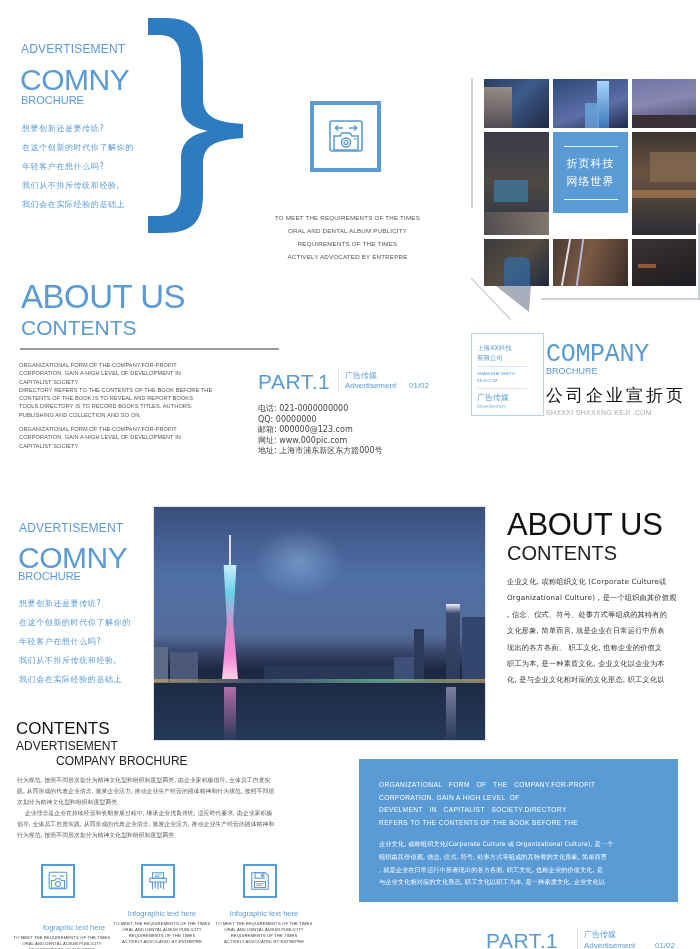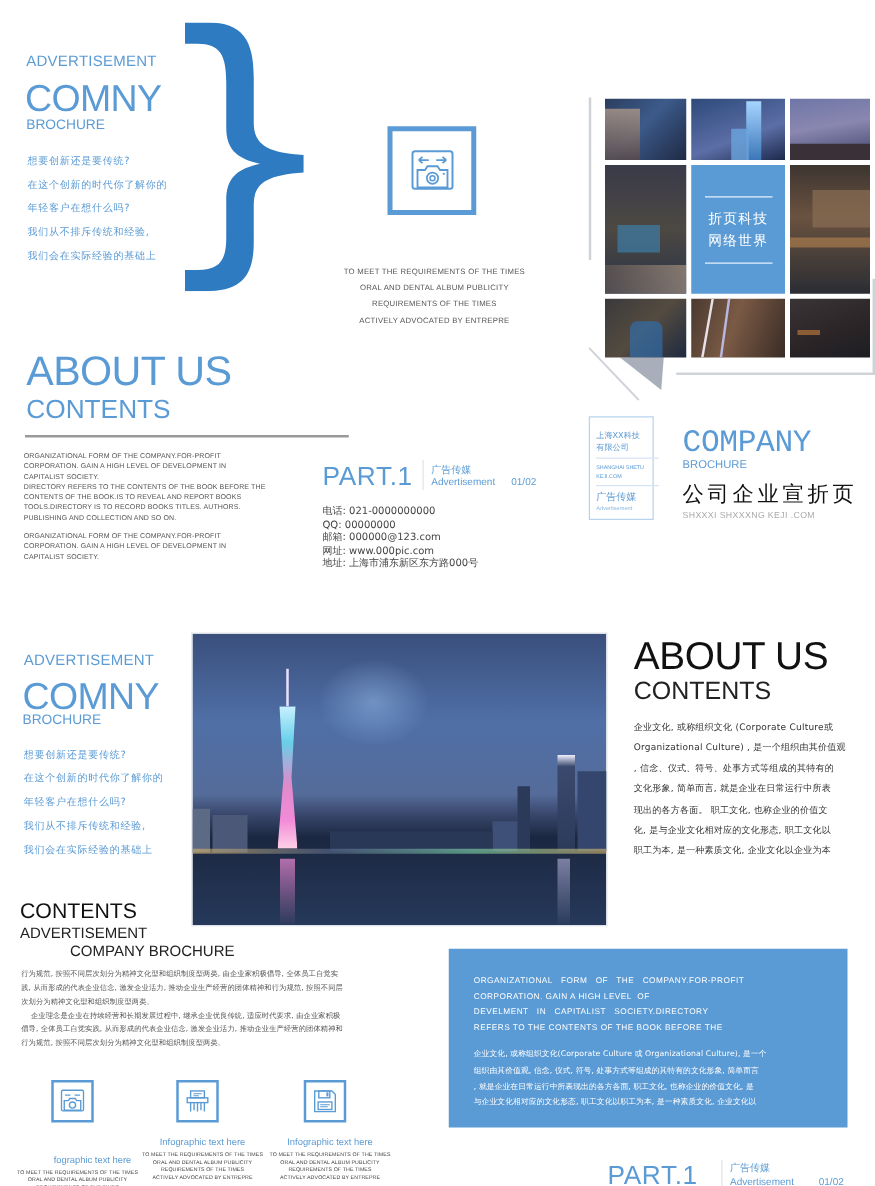--- a/index.html
+++ b/index.html
@@ -114,21 +114,21 @@
       <div class="abs" style="left:44px;top:2px;width:12px;height:47px;background:linear-gradient(180deg,#a7d4ff,#3b77b8);"></div>
       <div class="abs" style="left:32px;top:24px;width:14px;height:25px;background:#6aa5dd;opacity:.8;"></div>
     </div>
     <div class="tile" style="left:161px;top:1px;width:64px;height:49px;background:linear-gradient(170deg,#6e76a6 0%,#8a87b0 45%,#3e4468 100%);">
       <div class="abs" style="left:0;top:36px;width:64px;height:13px;background:#3a3038;"></div>
     </div>
     <div class="tile" style="left:13px;top:54px;width:65px;height:103px;background:linear-gradient(180deg,#3a3b4a 0%,#4c4842 50%,#2a3448 100%);">
       <div class="abs" style="left:10px;top:48px;width:34px;height:22px;background:#3f7ea8;opacity:.7;"></div>
       <div class="abs" style="left:0;top:80px;width:65px;height:23px;background:linear-gradient(90deg,#6a5c56,#b7a08a);opacity:.6;"></div>
     </div>
-    <div class="tile center-tile" style="left:82px;top:54px;width:75px;height:103px;">
+    <div class="tile center-tile" style="left:82px;top:54px;width:75px;height:81px;">
       <div class="rule"></div>
       <span class="cn">折页科技</span>
       <span class="cn">网络世界</span>
       <div class="rule"></div>
     </div>
     <div class="tile" style="left:161px;top:54px;width:64px;height:103px;background:linear-gradient(180deg,#3d3530 0%,#6a5240 40%,#2a2d33 100%);">
       <div class="abs" style="left:18px;top:20px;width:46px;height:30px;background:#8a6e54;opacity:.7;"></div>
       <div class="abs" style="left:0;top:58px;width:64px;height:8px;background:#d89a56;opacity:.45;"></div>
     </div>
     <div class="tile" style="left:13px;top:161px;width:65px;height:47px;background:linear-gradient(135deg,#3a3a3c 0%,#544b40 50%,#1e2a40 100%);">
@@ -167,21 +167,21 @@
   <div class="abs part-en" style="left:345px;top:381px;">Advertisement</div>
   <div class="abs part-en" style="left:409px;top:381px;">01/02</div>
   <div class="abs contact cn" style="left:258px;top:404px;">
     <div>电话:  021-0000000000</div>
     <div>QQ:  00000000</div>
     <div>邮箱:  000000@123.com</div>
     <div>网址:  www.000pic.com</div>
     <div>地址:  上海市浦东新区东方路000号</div>
   </div>
 
-  <div class="abs company-card" style="left:471px;top:333px;width:52px;height:83px;">
+  <div class="abs company-card" style="left:471px;top:333px;width:73px;height:83px;">
     <div class="abs cn" style="left:5px;top:9px;font-size:6.5px;color:#5b9bd5;line-height:10px;">
       <div>上海XX科技</div>
       <div>有限公司</div>
     </div>
     <div class="abs card-line" style="left:5px;top:32px;width:50px;"></div>
     <div class="abs" style="left:5px;top:36px;font-size:4.3px;color:#5b9bd5;line-height:7px;">
       <div>SHANGHAI SHETU</div>
       <div>KEJI.COM</div>
     </div>
     <div class="abs card-line" style="left:5px;top:54px;width:50px;"></div>
@@ -229,22 +229,22 @@
   </div>
 
   <div class="abs about-black" style="left:507px;top:509px;">ABOUT US</div>
   <div class="abs contents-black" style="left:507px;top:543px;">CONTENTS</div>
   <div class="abs cn-para cn" style="left:507px;top:574px;width:190px;">
     <div>企业文化, 或称组织文化 (Corporate Culture或</div>
     <div>Organizational Culture) , 是一个组织由其价值观</div>
     <div>, 信念、仪式、符号、处事方式等组成的其特有的</div>
     <div>文化形象, 简单而言, 就是企业在日常运行中所表</div>
     <div>现出的各方各面。 职工文化, 也称企业的价值文</div>
+    <div>职工为本, 是一种素质文化, 企业文化以企业为本</div>
     <div>化, 是与企业文化相对应的文化形态, 职工文化以</div>
-    <div>职工为本, 是一种素质文化, 企业文化以企业为本</div>
   </div>
 
   <div class="abs contents-heading" style="left:16px;top:720px;">CONTENTS</div>
   <div class="abs contents-sub" style="left:16px;top:739px;">ADVERTISEMENT</div>
   <div class="abs contents-sub" style="left:16px;top:754px;margin-left:40px;">COMPANY BROCHURE</div>
   <div class="abs cn-small cn" style="left:17px;top:775px;width:300px;">
     <div>行为规范, 按照不同层次划分为精神文化型和组织制度型两类, 由企业家积极倡导, 全体员工自觉实</div>
     <div>践, 从而形成的代表企业信念, 激发企业活力, 推动企业生产经营的团体精神和行为规范, 按照不同层</div>
     <div>次划分为精神文化型和组织制度型两类。</div>
     <div style="white-space:pre;">    企业理念是企业在持续经营和长期发展过程中, 继承企业优良传统, 适应时代要求, 由企业家积极</div>

